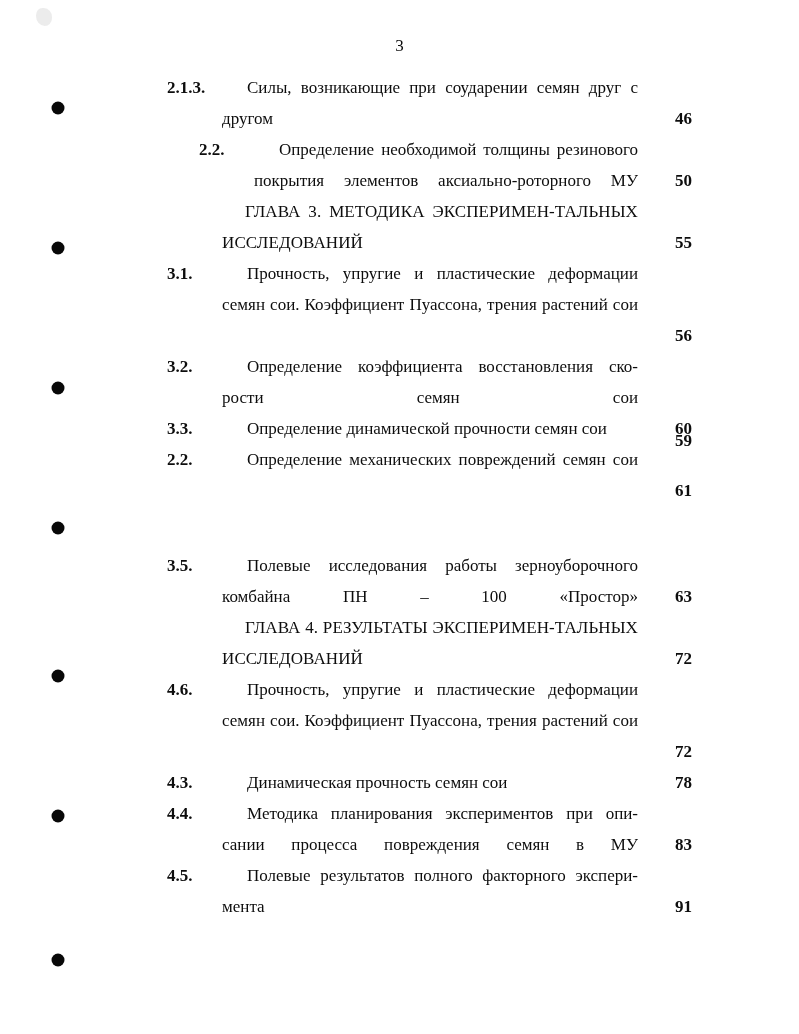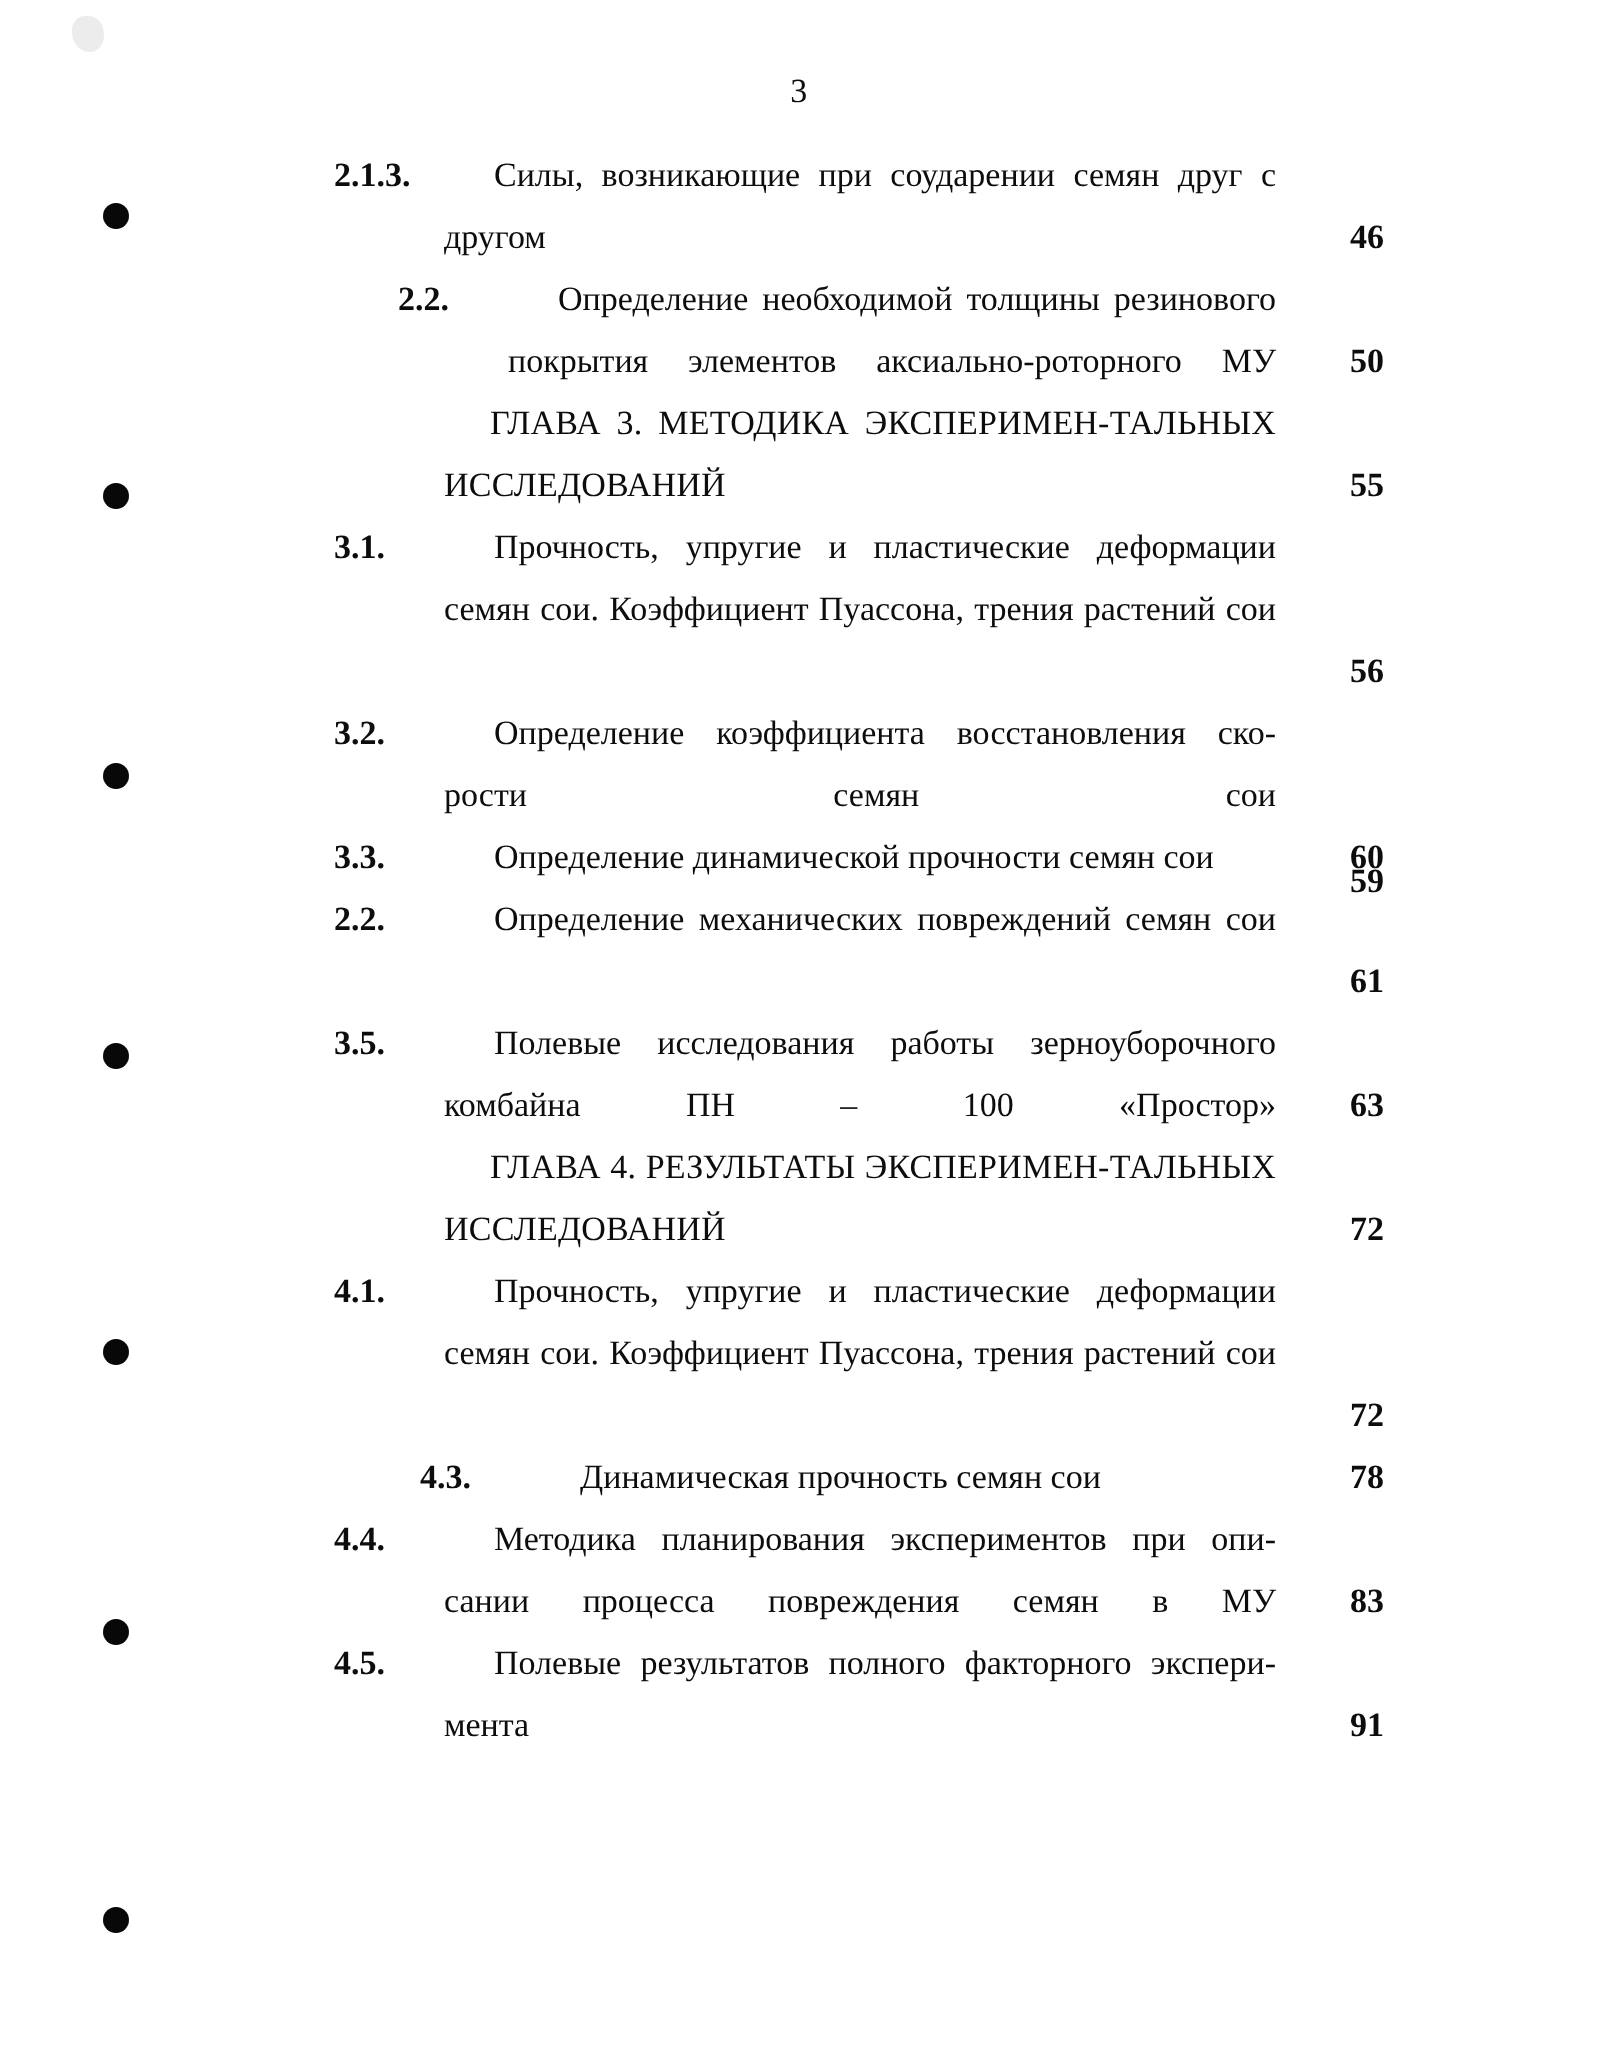--- a/index.html
+++ b/index.html
@@ -169,35 +169,35 @@
       <div class="entry single" style="height: 31px;">
         <div class="entry-num">3.3.</div>
         <div class="entry-title">Определение динамической прочности семян сои</div>
         <div class="entry-page" style="top: 0px;">60</div>
       </div>
       <div class="entry" style="height: 62px;">
         <div class="entry-num">2.2.</div>
         <div class="entry-title">Определение механических повреждений семян сои</div>
         <div class="entry-page" style="top: 31px;">61</div>
       </div>
-      <div class="entry" style="height: 62px;">
+      <div class="entry" style="height: 62px; margin-top: 44px;">
         <div class="entry-num">3.5.</div>
         <div class="entry-title">Полевые исследования работы зерноуборочного комбайна ПН – 100 «Простор»</div>
         <div class="entry-page" style="top: 31px;">63</div>
       </div>
       <div class="entry chapter" style="height: 62px;">
         <div class="entry-title">ГЛАВА 4. РЕЗУЛЬТАТЫ ЭКСПЕРИМЕН-ТАЛЬНЫХ ИССЛЕДОВАНИЙ</div>
         <div class="entry-page" style="top: 31px;">72</div>
       </div>
       <div class="entry" style="height: 93px;">
-        <div class="entry-num">4.1.</div>
+        <div class="entry-num">4.6.</div>
         <div class="entry-title">Прочность, упругие и пластические деформации семян сои. Коэффициент Пуассона, трения растений сои</div>
         <div class="entry-page" style="top: 62px;">72</div>
       </div>
-      <div class="entry single" style="height: 31px; margin-left: 43px;">
+      <div class="entry single" style="height: 31px;">
         <div class="entry-num">4.3.</div>
         <div class="entry-title">Динамическая прочность семян сои</div>
         <div class="entry-page" style="top: 0px;">78</div>
       </div>
       <div class="entry" style="height: 62px;">
         <div class="entry-num">4.4.</div>
         <div class="entry-title">Методика планирования экспериментов при опи-сании процесса повреждения семян в МУ</div>
         <div class="entry-page" style="top: 31px;">83</div>
       </div>
       <div class="entry" style="height: 62px;">

